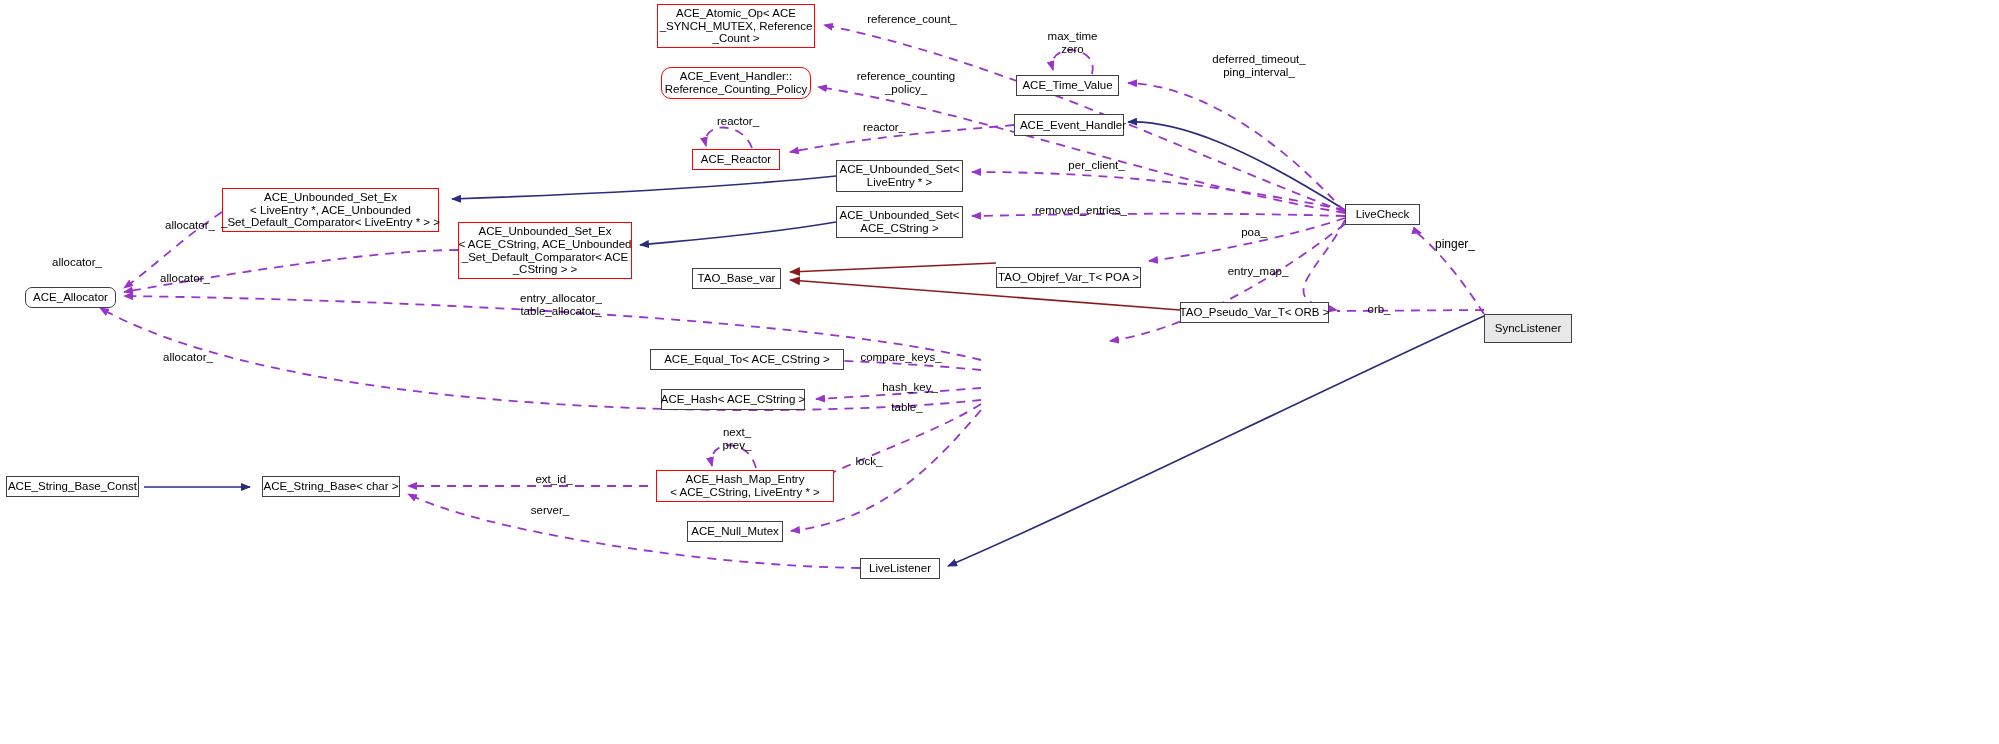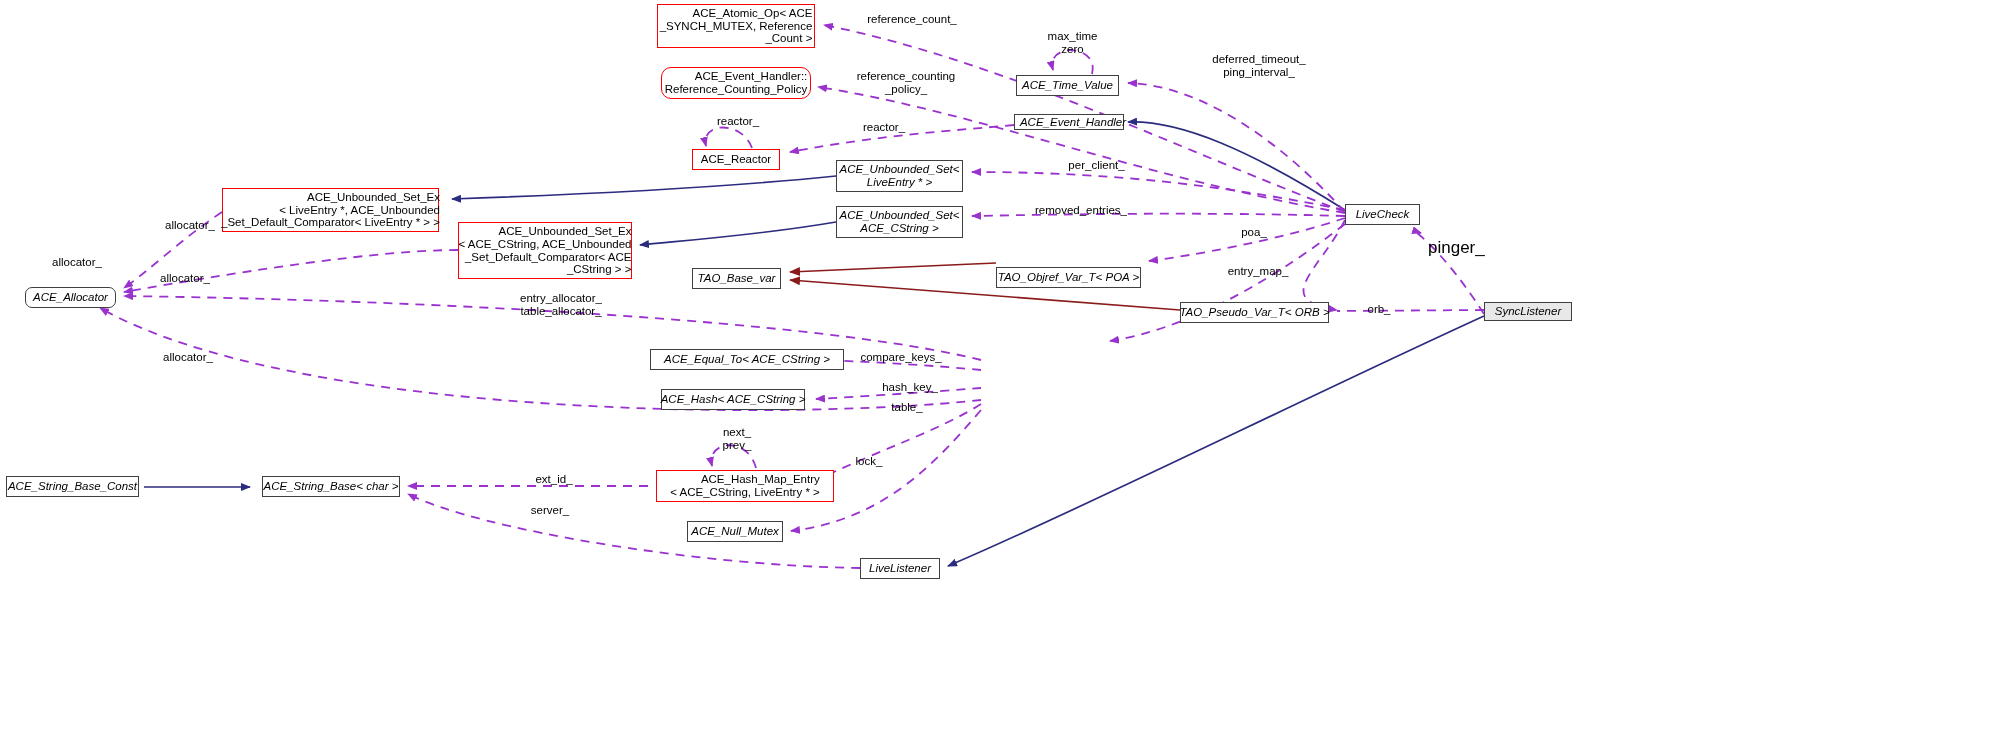--- a/index.html
+++ b/index.html
@@ -32,25 +32,23 @@
     align-items: center;
     justify-content: center;
     text-align: center;
     line-height: 1.13;
     white-space: pre;
     color: #000000;
     z-index: 5;
   }
   .node.black {
     border: 1.4px solid #404040;
-    font-style: italic;
   }
   .node.red {
     border: 1.4px solid #ff0000;
-    text-align: right;
   }
   .node .nlabel {
     display: block;
     white-space: pre;
     padding: 0 4px;
   }
   .edgelabel {
     position: absolute;
     color: #000000;
     white-space: pre;
@@ -119,38 +117,38 @@
     </g>
   </svg>
 
   <div class="node red" style="left:657px;  top:4px;   width:158px; height:44px; font-size:11.5px;"><span class="nlabel">ACE_Atomic_Op&lt; ACE
 _SYNCH_MUTEX, Reference
 _Count &gt;</span></div>
   <div class="node red" style="left:661px;  top:67px;  width:150px; height:32px; font-size:11.5px;border-radius:10px;"><span class="nlabel">ACE_Event_Handler::
 Reference_Counting_Policy</span></div>
   <div class="node red" style="left:692px;  top:149px; width:88px;  height:21px; font-size:11.5px;"><span class="nlabel">ACE_Reactor</span></div>
   <div class="node black" style="left:1016px; top:75px;  width:103px; height:21px; font-size:11.5px;"><span class="nlabel">ACE_Time_Value</span></div>
-  <div class="node black" style="left:1014px; top:114px; width:110px; height:16px; font-size:11.5px;padding-left:8px;"><span class="nlabel">ACE_Event_Handler</span></div>
+  <div class="node black" style="left:1014px; top:114px; width:110px; height:22px; font-size:11.5px;padding-left:8px;"><span class="nlabel">ACE_Event_Handler</span></div>
   <div class="node red" style="left:222px;  top:188px; width:217px; height:44px; font-size:11.5px;"><span class="nlabel">ACE_Unbounded_Set_Ex
 &lt; LiveEntry *, ACE_Unbounded
 _Set_Default_Comparator&lt; LiveEntry * &gt; &gt;</span></div>
   <div class="node red" style="left:458px;  top:222px; width:174px; height:57px; font-size:11.5px;"><span class="nlabel">ACE_Unbounded_Set_Ex
 &lt; ACE_CString, ACE_Unbounded
 _Set_Default_Comparator&lt; ACE
 _CString &gt; &gt;</span></div>
   <div class="node black" style="left:836px;  top:160px; width:127px; height:32px; font-size:11.5px;"><span class="nlabel">ACE_Unbounded_Set&lt;
 LiveEntry * &gt;</span></div>
   <div class="node black" style="left:836px;  top:206px; width:127px; height:32px; font-size:11.5px;"><span class="nlabel">ACE_Unbounded_Set&lt;
 ACE_CString &gt;</span></div>
   <div class="node black" style="left:692px;  top:268px; width:89px;  height:21px; font-size:11.5px;"><span class="nlabel">TAO_Base_var</span></div>
   <div class="node black" style="left:996px;  top:267px; width:145px; height:21px; font-size:11.5px;"><span class="nlabel">TAO_Objref_Var_T&lt; POA &gt;</span></div>
   <div class="node black" style="left:1180px; top:302px; width:149px; height:21px; font-size:11.5px;"><span class="nlabel">TAO_Pseudo_Var_T&lt; ORB &gt;</span></div>
   <div class="node black" style="left:25px;   top:287px; width:91px;  height:21px; font-size:11.5px;border-radius:7px;"><span class="nlabel">ACE_Allocator</span></div>
   <div class="node black" style="left:1345px; top:204px; width:75px;  height:21px; font-size:11.5px;"><span class="nlabel">LiveCheck</span></div>
-  <div class="node black" style="left:1484px; top:302px; width:88px;  height:19px; font-size:11.5px; background:#e8e8e8;"><span class="nlabel">SyncListener</span></div>
+  <div class="node black" style="left:1484px; top:314px; width:88px;  height:29px; font-size:11.5px; background:#e8e8e8;"><span class="nlabel">SyncListener</span></div>
   <div class="node black" style="left:650px;  top:349px; width:194px; height:21px; font-size:11.5px;"><span class="nlabel">ACE_Equal_To&lt; ACE_CString &gt;</span></div>
   <div class="node black" style="left:661px;  top:389px; width:144px; height:21px; font-size:11.5px;"><span class="nlabel">ACE_Hash&lt; ACE_CString &gt;</span></div>
   <div class="node black" style="left:6px;    top:476px; width:133px; height:21px; font-size:11.5px;"><span class="nlabel">ACE_String_Base_Const</span></div>
   <div class="node black" style="left:262px;  top:476px; width:138px; height:21px; font-size:11.5px;"><span class="nlabel">ACE_String_Base&lt; char &gt;</span></div>
   <div class="node red" style="left:656px;  top:470px; width:178px; height:32px; font-size:11.5px;"><span class="nlabel">ACE_Hash_Map_Entry
 &lt; ACE_CString, LiveEntry * &gt;</span></div>
   <div class="node black" style="left:687px;  top:521px; width:96px;  height:21px; font-size:11.5px;"><span class="nlabel">ACE_Null_Mutex</span></div>
   <div class="node black" style="left:860px;  top:558px; width:80px;  height:21px; font-size:11.5px;"><span class="nlabel">LiveListener</span></div>
 
   <div class="edgelabel" style="left:857px;  top:13px;  width:110px; font-size:11.5px;">reference_count_</div>
@@ -166,21 +164,21 @@
   <div class="edgelabel" style="left:1023px; top:204px; width:116px; font-size:11.5px;">removed_entries_</div>
   <div class="edgelabel" style="left:155px;  top:219px; width:70px;  font-size:11.5px;">allocator_</div>
   <div class="edgelabel" style="left:42px;   top:256px; width:70px;  font-size:11.5px;">allocator_</div>
   <div class="edgelabel" style="left:150px;  top:272px; width:70px;  font-size:11.5px;">allocator_</div>
   <div class="edgelabel" style="left:153px;  top:351px; width:70px;  font-size:11.5px;">allocator_</div>
   <div class="edgelabel" style="left:506px;  top:292px; width:110px; font-size:11.5px;">entry_allocator_
 table_allocator_</div>
   <div class="edgelabel" style="left:1234px; top:226px; width:40px;  font-size:11.5px;">poa_</div>
   <div class="edgelabel" style="left:1219px; top:265px; width:78px;  font-size:11.5px;">entry_map_</div>
   <div class="edgelabel" style="left:1362px; top:303px; width:34px;  font-size:11.5px;">orb_</div>
-  <div class="edgelabel" style="left:1428px; top:238px; width:54px;  font-size:17px;">pinger_</div>
+  <div class="edgelabel" style="left:1428px; top:238px; width:54px;  font-size:12px;">pinger_</div>
   <div class="edgelabel" style="left:851px;  top:351px; width:100px; font-size:11.5px;">compare_keys_</div>
   <div class="edgelabel" style="left:874px;  top:381px; width:72px;  font-size:11.5px;">hash_key_</div>
   <div class="edgelabel" style="left:883px;  top:401px; width:48px;  font-size:11.5px;">table_</div>
   <div class="edgelabel" style="left:713px;  top:426px; width:48px;  font-size:11.5px;">next_
 prev_</div>
   <div class="edgelabel" style="left:849px;  top:455px; width:40px;  font-size:11.5px;">lock_</div>
   <div class="edgelabel" style="left:529px;  top:473px; width:50px;  font-size:11.5px;">ext_id_</div>
   <div class="edgelabel" style="left:524px;  top:504px; width:52px;  font-size:11.5px;">server_</div>
 
 </div>

